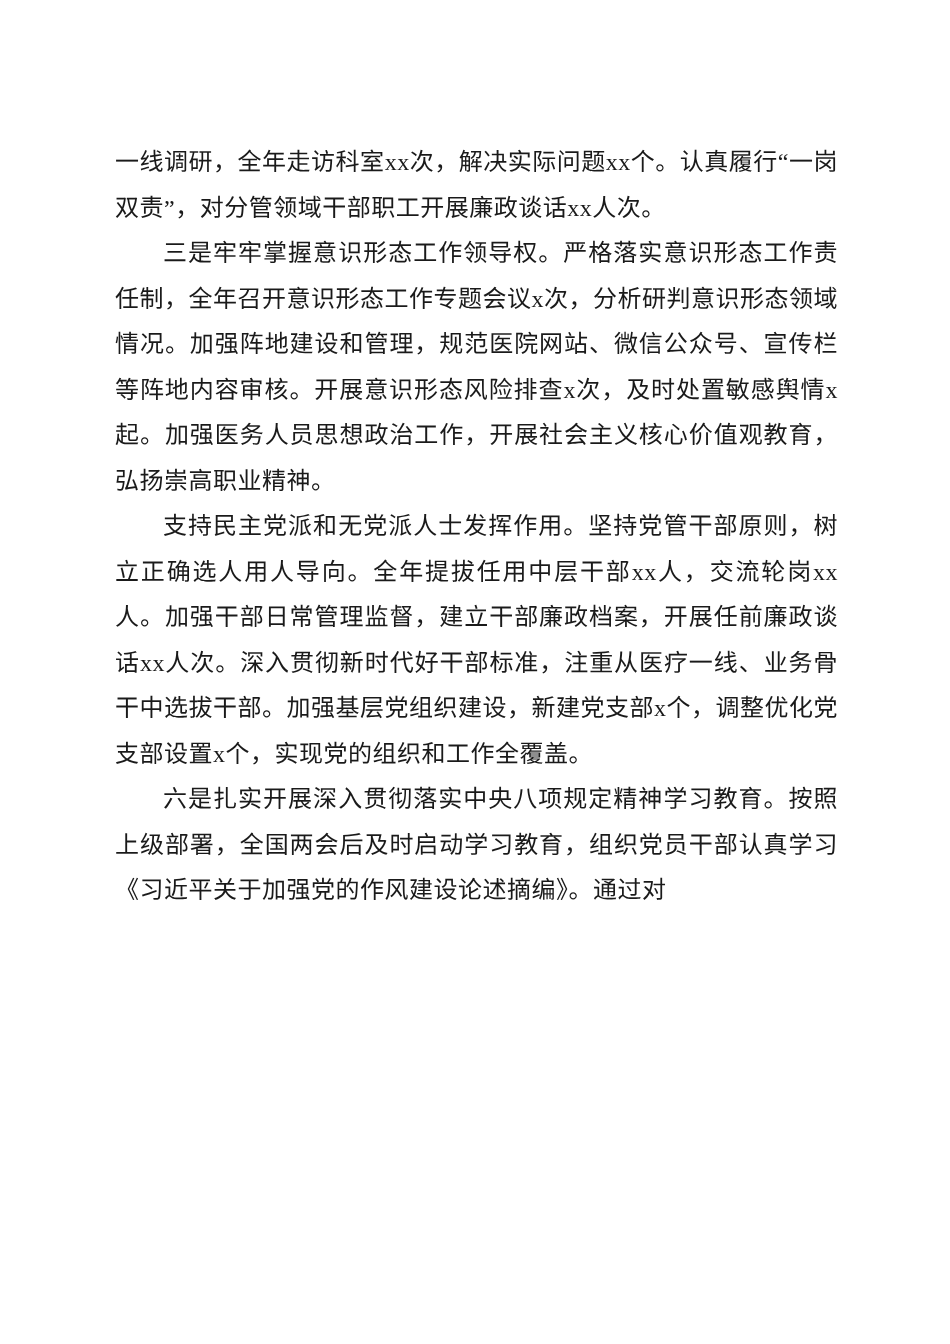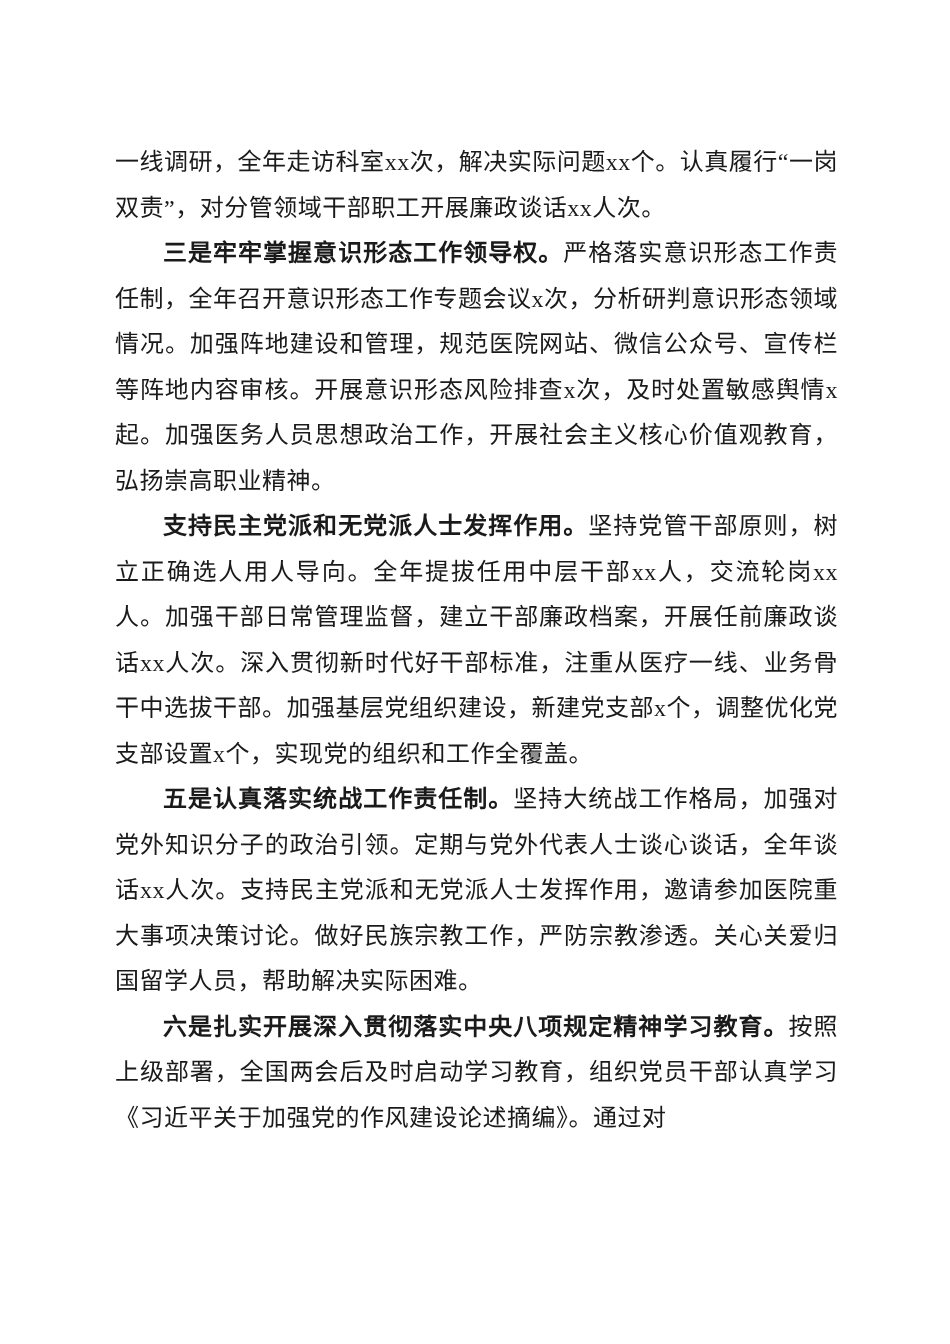--- a/index.html
+++ b/index.html
@@ -27,33 +27,32 @@
     font-size: 24px;
     line-height: 45.5px;
     text-align: justify;
     text-justify: inter-ideograph;
     letter-spacing: 0.5px;
   }
   .para.indent {
     text-indent: 2em;
   }
   .para .lead {
-    font-weight: 700;
+    font-weight: 400;
   }
 </style>
 </head>
 <body>
 
 <div class="page">
   <div class="doc-body">
 
     <p class="para"><b class="lead"></b><span>一线调研，全年走访科室xx次，解决实际问题xx个。认真履行“一岗双责”，对分管领域干部职工开展廉政谈话xx人次。</span></p>
 
     <p class="para indent"><b class="lead">三是牢牢掌握意识形态工作领导权。</b><span>严格落实意识形态工作责任制，全年召开意识形态工作专题会议x次，分析研判意识形态领域情况。加强阵地建设和管理，规范医院网站、微信公众号、宣传栏等阵地内容审核。开展意识形态风险排查x次，及时处置敏感舆情x起。加强医务人员思想政治工作，开展社会主义核心价值观教育，弘扬崇高职业精神。</span></p>
 
     <p class="para indent"><b class="lead">支持民主党派和无党派人士发挥作用。</b><span>坚持党管干部原则，树立正确选人用人导向。全年提拔任用中层干部xx人，交流轮岗xx人。加强干部日常管理监督，建立干部廉政档案，开展任前廉政谈话xx人次。深入贯彻新时代好干部标准，注重从医疗一线、业务骨干中选拔干部。加强基层党组织建设，新建党支部x个，调整优化党支部设置x个，实现党的组织和工作全覆盖。</span></p>
 
-    <p class="para indent"><b class="lead">五是认真落实统战工作责任制。</b><span>坚持大统战工作格局，加强对党外知识分子的政治引领。定期与党外代表人士谈心谈话，全年谈话xx人次。支持民主党派和无党派人士发挥作用，邀请参加医院重大事项决策讨论。做好民族宗教工作，严防宗教渗透。关心关爱归国留学人员，帮助解决实际困难。</span></p>
 
     <p class="para indent"><b class="lead">六是扎实开展深入贯彻落实中央八项规定精神学习教育。</b><span>按照上级部署，全国两会后及时启动学习教育，组织党员干部认真学习《习近平关于加强党的作风建设论述摘编》。通过对</span></p>
 
   </div>
 </div>
 
 </body></html>

